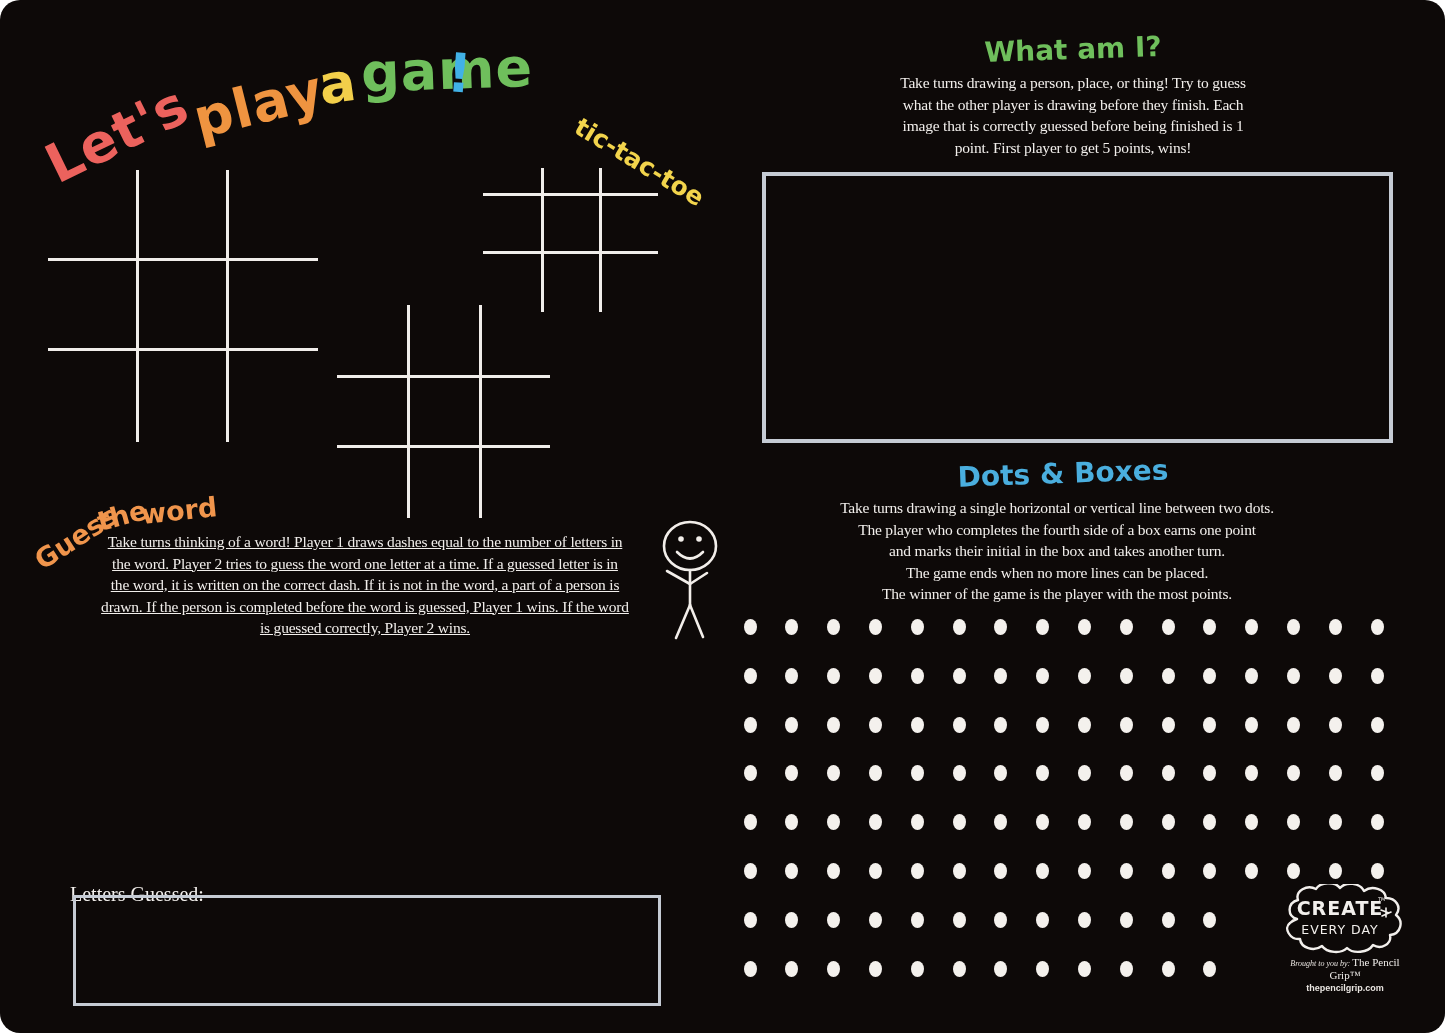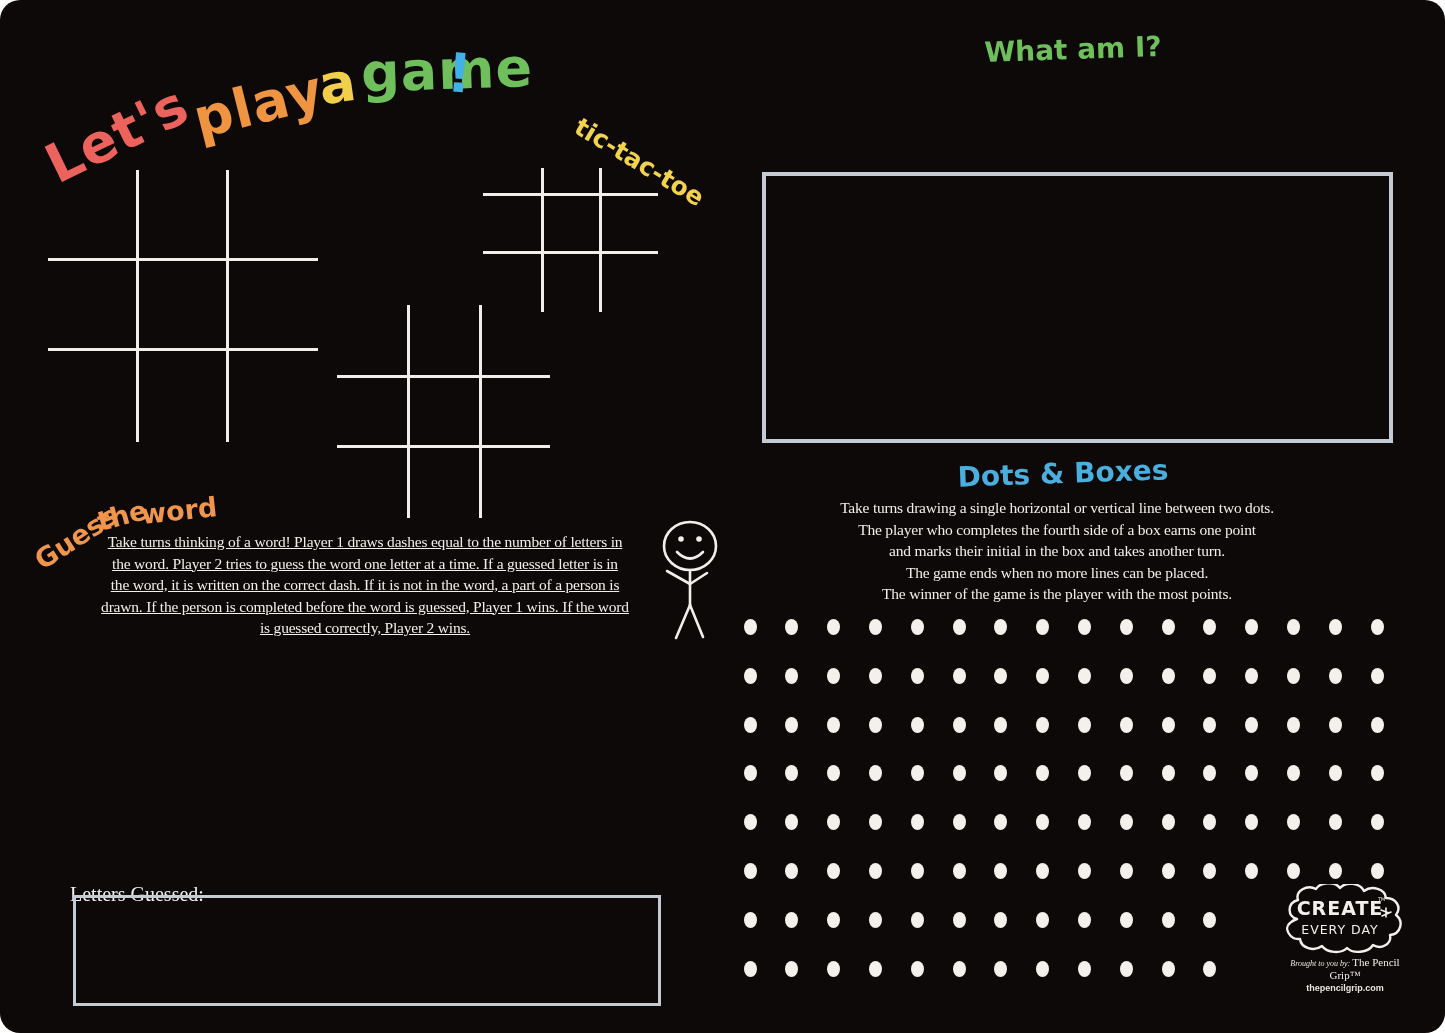--- a/index.html
+++ b/index.html
@@ -119,20 +119,24 @@
       <line x1="37" y1="95" x2="50" y2="127"></line>
     </g>
     <circle cx="28" cy="29" r="2.8" fill="#f2eeea"></circle>
     <circle cx="46" cy="29" r="2.8" fill="#f2eeea"></circle>
   </svg>
 
   <div class="letters-label">Letters Guessed:</div>
   <div class="draw-box letters-box"></div>
 
   <div class="heading wai-heading">What am I?</div>
+  <div class="instructions wai-instr">Take turns drawing a person, place, or thing! Try to guess
+what the other player is drawing before they finish. Each
+image that is correctly guessed before being finished is 1
+point. First player to get 5 points, wins!</div>
   <div class="draw-box wai-box"></div>
 
   <div class="heading db-heading">Dots &amp; Boxes</div>
   <div class="instructions db-instr">Take turns drawing a single horizontal or vertical line between two dots.
 The player who completes the fourth side of a box earns one point
 and marks their initial in the box and takes another turn.
 The game ends when no more lines can be placed.
 The winner of the game is the player with the most points.</div>
   <div>
       <div class="dot" style="left: 743.5px; top: 619px; width: 13px; height: 16px;"></div>

